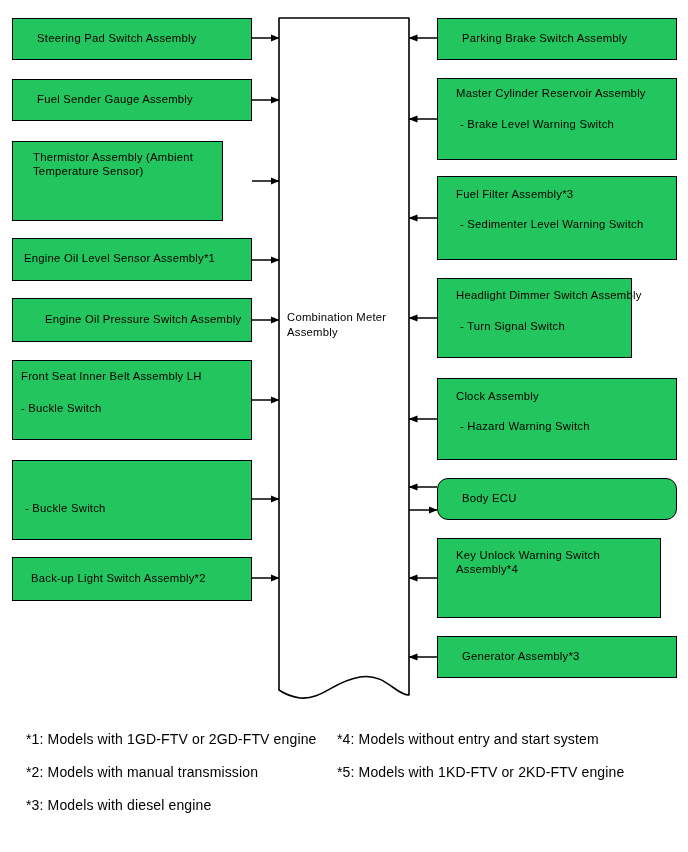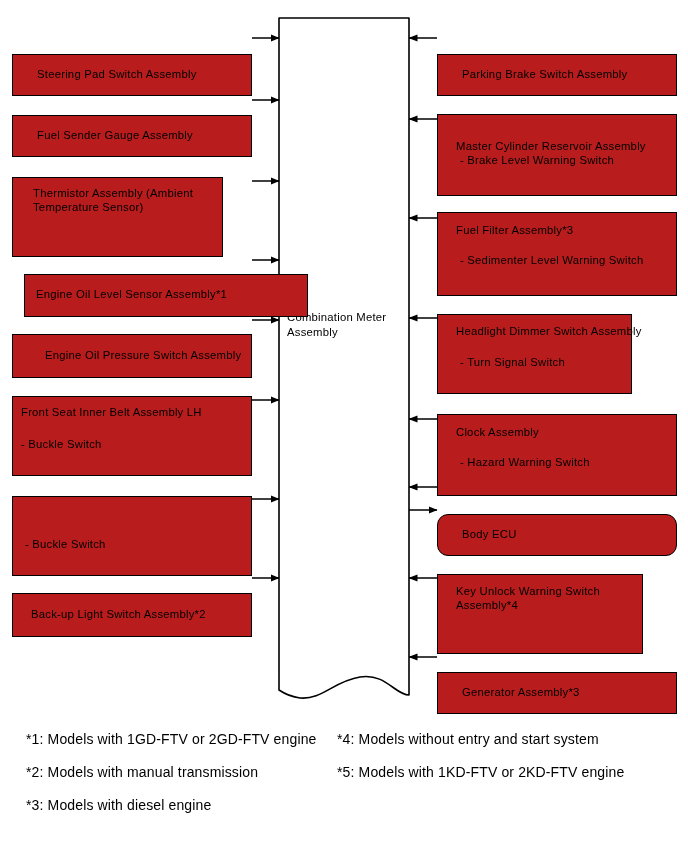--- a/index.html
+++ b/index.html
@@ -25,22 +25,21 @@
     position: absolute;
     left: 0; top: 0;
     width: 688px;
     height: 852px;
     pointer-events: none;
   }
   .node {
     position: absolute;
     box-sizing: border-box;
     border: 1.6px solid #000000;
-    background: #b91c1c;
-    margin-top: 36px;
+    background: #22c55e;
   }
   .node.rounded {
     border-radius: 11px;
     padding-left: 27px;
   }
   .node .line {
     position: absolute;
     font-size: 11.3px;
     line-height: 14px;
     white-space: pre;
@@ -101,21 +100,21 @@
       <div class="node" style="left: 12px; top: 18px; width: 240px; height: 42px;">
         <span class="line" style="left: 24px; top: 12px;">Steering Pad Switch Assembly</span>
       </div>
       <div class="node" style="left: 12px; top: 79px; width: 240px; height: 42px;">
         <span class="line" style="left: 24px; top: 12px;">Fuel Sender Gauge Assembly</span>
       </div>
       <div class="node" style="left: 12px; top: 141px; width: 211px; height: 80px;">
         <span class="line" style="left: 20px; top: 8px;">Thermistor Assembly (Ambient</span>
         <span class="line" style="left: 20px; top: 22px;">Temperature Sensor)</span>
       </div>
-      <div class="node" style="left: 24px; top: 238px; width: 284px; height: 43px;">
+      <div class="node" style="left: 12px; top: 238px; width: 240px; height: 43px;">
         <span class="line" style="left: 11px; top: 12px;">Engine Oil Level Sensor Assembly*1</span>
       </div>
       <div class="node" style="left: 12px; top: 298px; width: 240px; height: 44px;">
         <span class="line" style="left: 8px; top: 13px; padding-left: 24px;">Engine Oil Pressure Switch Assembly</span>
       </div>
       <div class="node" style="left: 12px; top: 360px; width: 240px; height: 80px;">
         <span class="line" style="left: 8px; top: 8px;">Front Seat Inner Belt Assembly LH</span>
         <span class="line" style="left: 8px; top: 40px;">- Buckle Switch</span>
       </div>
       <div class="node" style="left: 12px; top: 460px; width: 240px; height: 80px;">
@@ -123,39 +122,39 @@
       </div>
       <div class="node" style="left: 12px; top: 557px; width: 240px; height: 44px;">
         <span class="line" style="left: 18px; top: 13px;">Back-up Light Switch Assembly*2</span>
       </div>
     </div>
   <div id="right-column">
       <div class="node" style="left: 437px; top: 18px; width: 240px; height: 42px;">
         <span class="line" style="left: 24px; top: 12px;">Parking Brake Switch Assembly</span>
       </div>
       <div class="node" style="left: 437px; top: 78px; width: 240px; height: 82px;">
-        <span class="line" style="left: 18px; top: 24px;">Master Cylinder Reservoir Assembly</span>
+        <span class="line" style="left: 18px; top: 7px;">Master Cylinder Reservoir Assembly</span>
         <span class="line" style="left: 22px; top: 38px;">- Brake Level Warning Switch</span>
       </div>
       <div class="node" style="left: 437px; top: 176px; width: 240px; height: 84px;">
         <span class="line" style="left: 18px; top: 10px;">Fuel Filter Assembly*3</span>
         <span class="line" style="left: 22px; top: 40px;">- Sedimenter Level Warning Switch</span>
       </div>
       <div class="node" style="left: 437px; top: 278px; width: 195px; height: 80px;">
         <span class="line" style="left: 18px; top: 9px;">Headlight Dimmer Switch Assembly</span>
         <span class="line" style="left: 22px; top: 40px;">- Turn Signal Switch</span>
       </div>
       <div class="node" style="left: 437px; top: 378px; width: 240px; height: 82px;">
         <span class="line" style="left: 18px; top: 10px;">Clock Assembly</span>
         <span class="line" style="left: 22px; top: 40px;">- Hazard Warning Switch</span>
       </div>
       <div class="node rounded" style="left: 437px; top: 478px; width: 240px; height: 42px;">
         <span class="line" style="left: 24px; top: 12px;">Body ECU</span>
       </div>
-      <div class="node" style="left: 437px; top: 538px; width: 206px; height: 80px; text-align: right;">
+      <div class="node" style="left: 437px; top: 538px; width: 224px; height: 80px; text-align: right;">
         <span class="line" style="left: 18px; top: 9px;">Key Unlock Warning Switch</span>
         <span class="line" style="left: 18px; top: 23px;">Assembly*4</span>
       </div>
       <div class="node" style="left: 437px; top: 636px; width: 240px; height: 42px;">
         <span class="line" style="left: 24px; top: 12px;">Generator Assembly*3</span>
       </div>
     </div>
 
   <div id="footnotes-left">
       <div class="footnote" style="left: 26px; top: 732px;">*1: Models with 1GD-FTV or 2GD-FTV engine</div>

